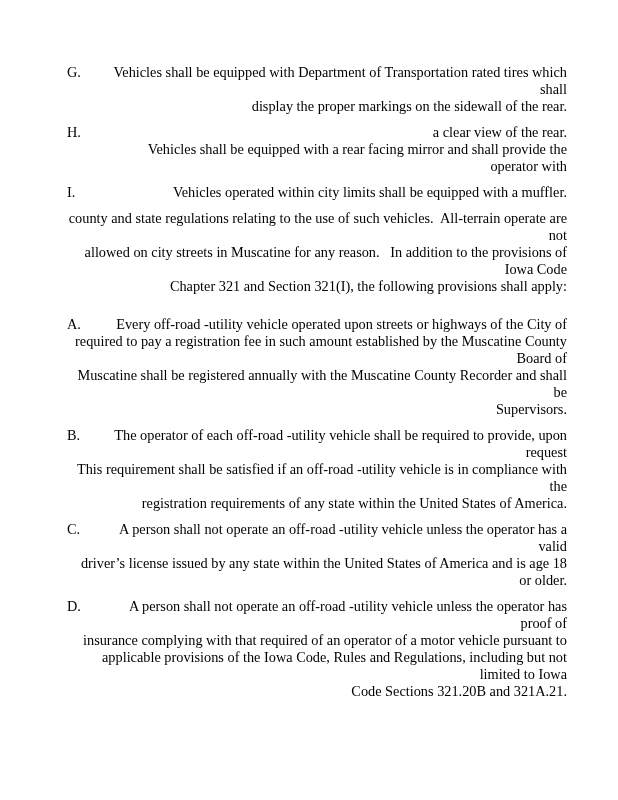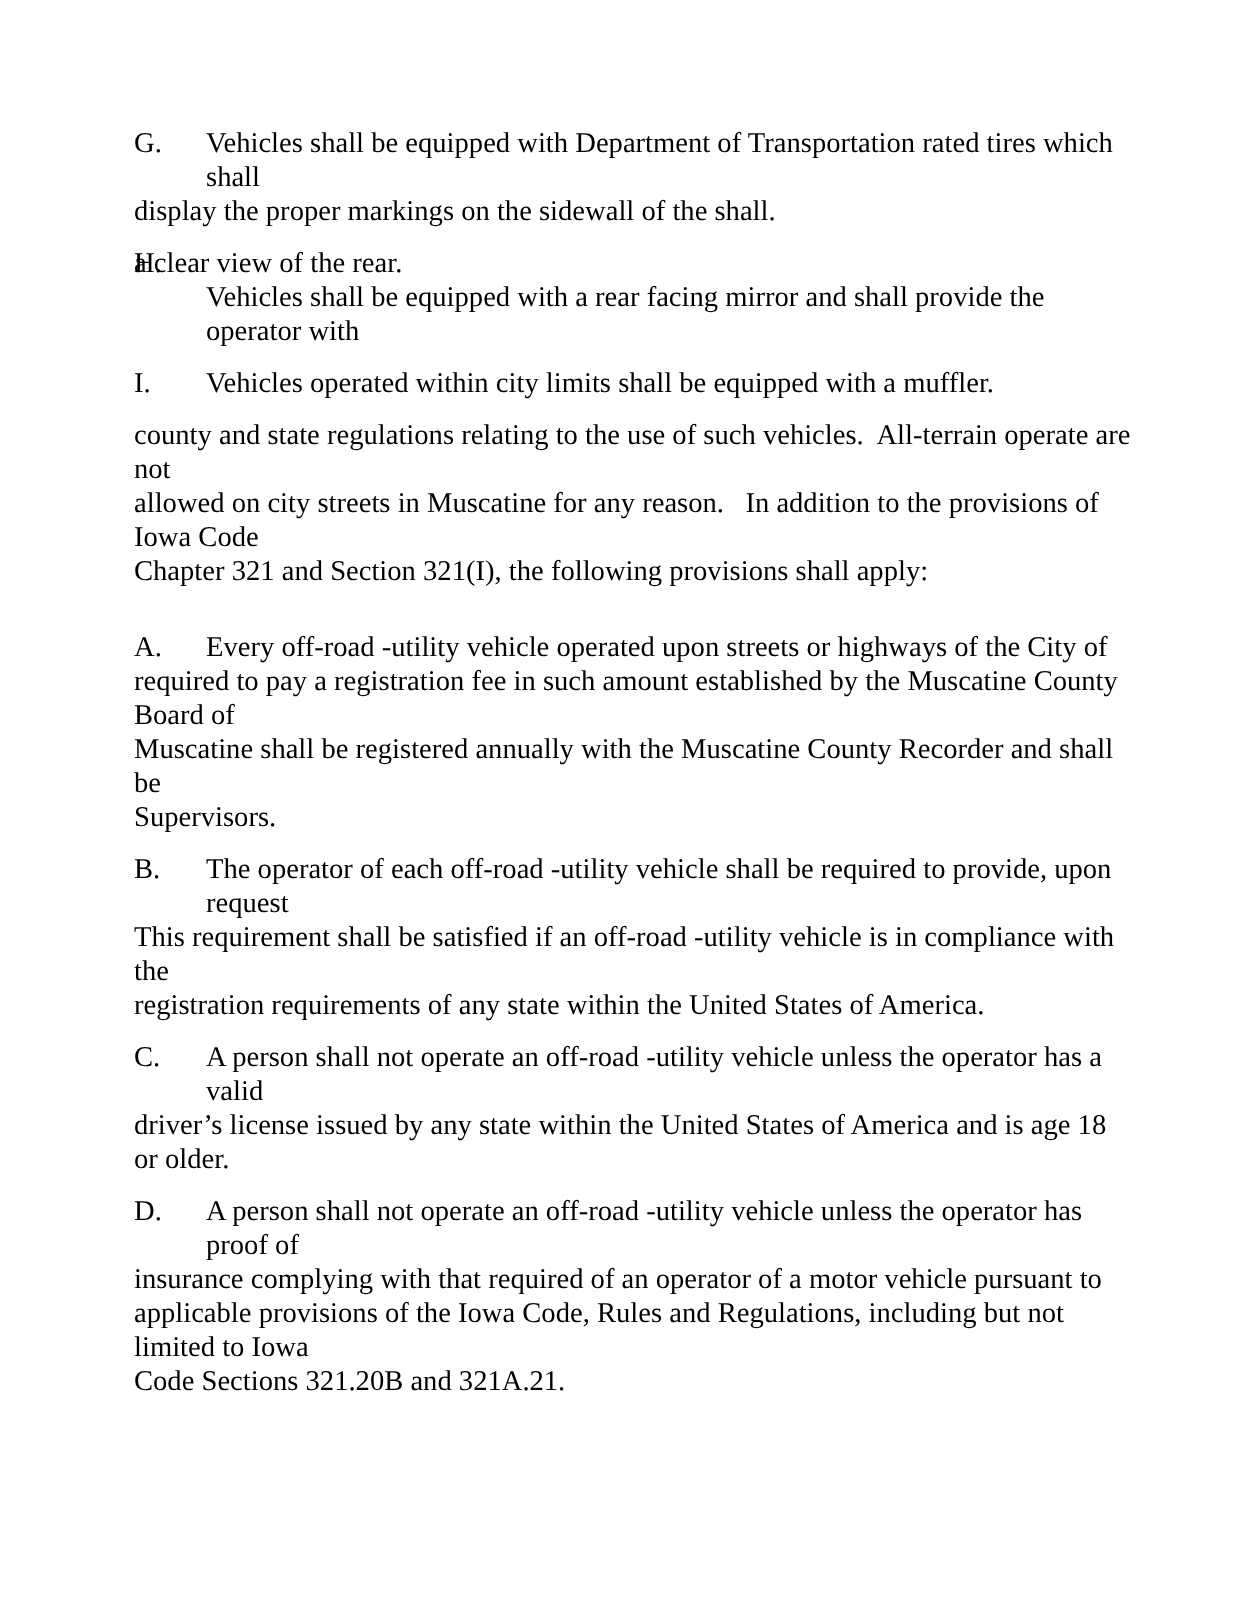--- a/index.html
+++ b/index.html
@@ -21,32 +21,32 @@
     margin: 9px 0 0 0;
     width: 500px;
   }
   .para.first { margin-top: 0; }
   .para.extra { margin-top: 21px; }
   .marker {
     position: absolute;
     left: 0;
     top: 0;
   }
-  .line { white-space: pre-wrap; }
+  .line { white-space: pre-wrap; text-align: right; }
   .para.lettered .line.first,
   .para.sublettered .line.first { padding-left: 36px; }
 </style>
 </head>
 <body>
 
 <div class="page" style="background: rgb(255, 255, 255); color: rgb(0, 0, 0);">
     <div class="para lettered first">
       <span class="marker">G.</span>
       <div class="line first">Vehicles shall be equipped with Department of Transportation rated tires which shall</div>
-      <div class="line">display the proper markings on the sidewall of the shall.</div>
+      <div class="line">display the proper markings on the sidewall of the rear.</div>
     </div>
     <div class="para lettered">
       <span class="marker">H.</span>
       <div class="line">a clear view of the rear.</div>
       <div class="line first">Vehicles shall be equipped with a rear facing mirror and shall provide the operator with</div>
     </div>
     <div class="para lettered">
       <span class="marker">I.</span>
       <div class="line first">Vehicles operated within city limits shall be equipped with a muffler.</div>
     </div>

